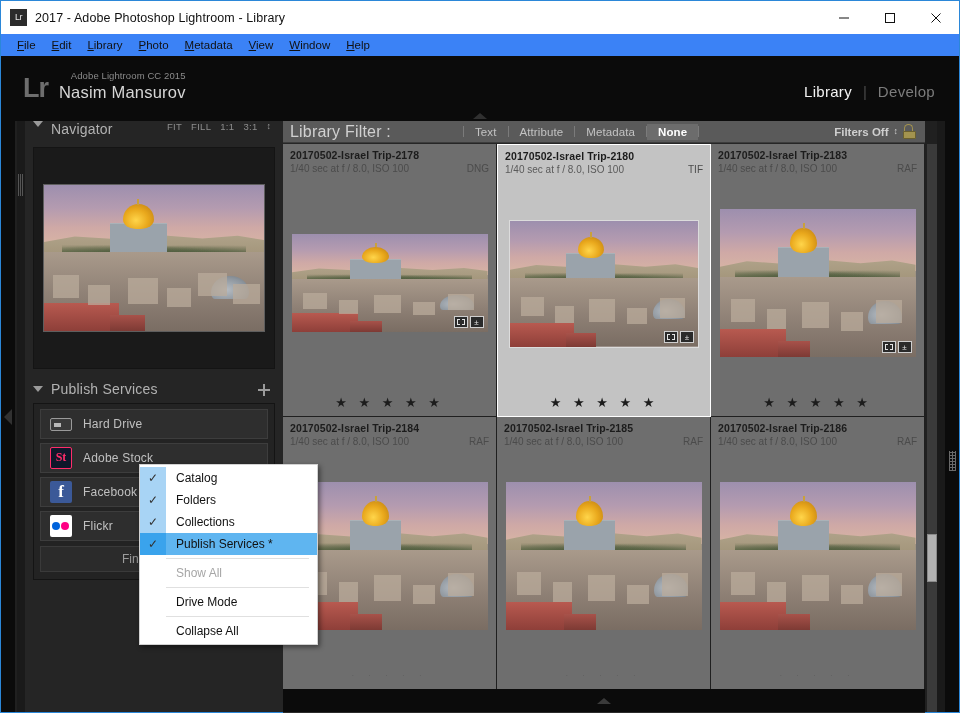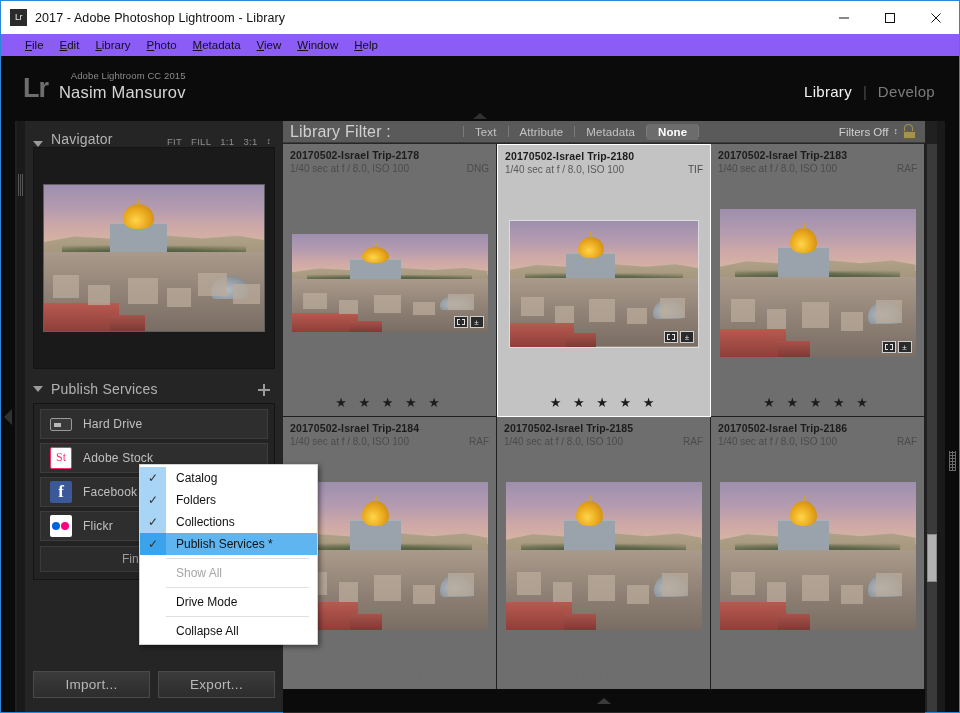--- a/index.html
+++ b/index.html
@@ -29,21 +29,21 @@
   .tb-controls { position: absolute; right: 0; top: 0; display: flex; height: 33px; }
   .tb-btn {
     width: 46px; height: 33px; display: flex; align-items: center; justify-content: center;
     color: #111;
   }
   .tb-btn svg { display: block; }
 
   
   .menubar {
     position: absolute; left: 0; top: 33px; width: 958px; height: 22px;
-    background: #8b5cf6; display: flex; align-items: center; padding-left: 16px;
+    background: #3b82f6; display: flex; align-items: center; padding-left: 8px;
   }
   .menu-item {
     font-size: 11.5px; color: #111; padding: 2px 8px;
   }
   .menu-item u { text-decoration: underline; }
 
   
   .lr {
     position: absolute; left: 0; top: 55px; width: 958px; height: 656px;
     background: #202020;
@@ -88,21 +88,21 @@
   .grip-dots {
     position: absolute; left: 17px; top: 118px; width: 6px; height: 22px;
     background: repeating-linear-gradient(90deg, #555 0 1px, transparent 1px 2px);
   }
   .leftpanel {
     position: absolute; left: 24px; top: 65px; width: 258px; height: 591px;
     background: #252525; padding: 0 8px;
   }
 
   .panel-head {
-    height: 26px; display: flex; align-items: flex-end; color: #b4b4b4;
+    height: 26px; display: flex; align-items: flex-start; color: #b4b4b4;
   }
   .tri {
     width: 0; height: 0; border-left: 5px solid transparent; border-right: 5px solid transparent;
     border-top: 6px solid #9a9a9a; margin-right: 8px;
   }
   .panel-title { font-size: 14px; color: #b2b2b2; letter-spacing: 0.2px; }
   .nav-modes { margin-left: auto; display: flex; align-items: center; gap: 9px; padding-right: 4px; }
   .nav-mode { font-size: 9.5px; color: #8d8d8d; letter-spacing: 0.3px; }
   .nav-stepper { font-size: 9px; color: #9a9a9a; line-height: 9px; }
 
@@ -207,22 +207,22 @@
   .pub-box { background: #232323; border: 1px solid #141414; padding: 5px 6px 7px; }
   .pub-item {
     height: 30px; margin-bottom: 4px; background: #2e2e2e;
     border: 1px solid #3d3d3d; display: flex; align-items: center; padding: 0 9px;
   }
   .pub-label { font-size: 12px; color: #c0c0c0; letter-spacing: 0.2px; }
   .svc-ico { width: 22px; height: 22px; margin-right: 11px; flex: 0 0 22px; position: relative; border-radius: 2px; }
   .ico-hdd { background: #3a3a3a; border: 1px solid #9a9a9a; height: 13px; margin-top: 0; border-radius: 2px; }
   .ico-hdd:after { content: ""; position: absolute; left: 3px; top: 4px; width: 7px; height: 4px; background: #b9b9b9; }
   .ico-stock {
-    background: #ffffff; border: 1.5px solid #ff2d6a; color: #ff2d6a;
-    font-size: 12px; font-weight: normal; line-height: 19px; text-align: center;
+    background: #0f172a; border: 1.5px solid #ff2d6a; color: #ff2d6a;
+    font-size: 12px; font-weight: bold; line-height: 19px; text-align: center;
     font-family: "Liberation Serif", serif;
   }
   .ico-fb {
     background: #3b5998; color: #fff; font-size: 17px; font-weight: bold;
     line-height: 22px; text-align: center; font-family: "Liberation Serif", serif;
   }
   .ico-flickr { background: #fff; }
   .ico-flickr:before, .ico-flickr:after {
     content: ""; position: absolute; top: 7px; width: 8px; height: 8px; border-radius: 50%;
   }
@@ -255,21 +255,21 @@
   .filter-title { font-size: 16px; color: #d0d0d0; letter-spacing: 0.2px; }
   .filter-tabs { display: flex; align-items: center; margin-left: 72px; }
   .fdot { width: 1px; height: 11px; background: #7b7b7b; margin: 0 0px; }
   .ftab {
     font-size: 11.5px; color: #c3c3c3; padding: 2px 11px; letter-spacing: 0.1px;
   }
   .ftab.active { color: #ffffff; background: #6c6c6c; font-weight: bold; }
   .filters-off {
     margin-left: auto; display: flex; align-items: center; gap: 5px; padding-right: 2px;
   }
-  .fo-label { font-size: 11.5px; color: #cfcfcf; }
+  .fo-label { font-size: 11.5px; color: #cfcfcf; font-weight: bold; }
   .fo-stepper { font-size: 9px; color: #cfcfcf; line-height: 9px; }
   .lock-icon { width: 13px; height: 15px; position: relative; }
   .lock-body { position: absolute; left: 0; bottom: 0; width: 13px; height: 8px; background: #a3934f; border: 1px solid #6a5f2e; border-radius: 1px; }
   .lock-shackle {
     position: absolute; left: 1px; top: 0; width: 9px; height: 8px;
     border: 1.6px solid #a3934f; border-bottom: none; border-radius: 5px 5px 0 0;
   }
 
   .grid { position: absolute; left: 0; top: 23px; width: 642px; height: 659px; background: #2b2b2b; }
   .grid-row { display: flex; height: 273px; }
@@ -479,24 +479,20 @@
         </div>
         <div class="pub-item">
           <div class="svc-ico ico-flickr"></div>
           <div class="pub-label">Flickr</div>
         </div>
         <div class="find-more">Find More...</div>
       </div>
 
     </div>
 
-    <div class="bottom-btns">
-      <div class="lr-btn">Import...</div>
-      <div class="lr-btn">Export...</div>
-    </div>
 
     <div class="center">
 
       <div class="filterbar">
         <div class="filter-title">Library Filter :</div>
         <div class="filter-tabs">
           <div class="fdot"></div>
           <div class="ftab">Text</div>
           <div class="fdot"></div>
           <div class="ftab">Attribute</div>

